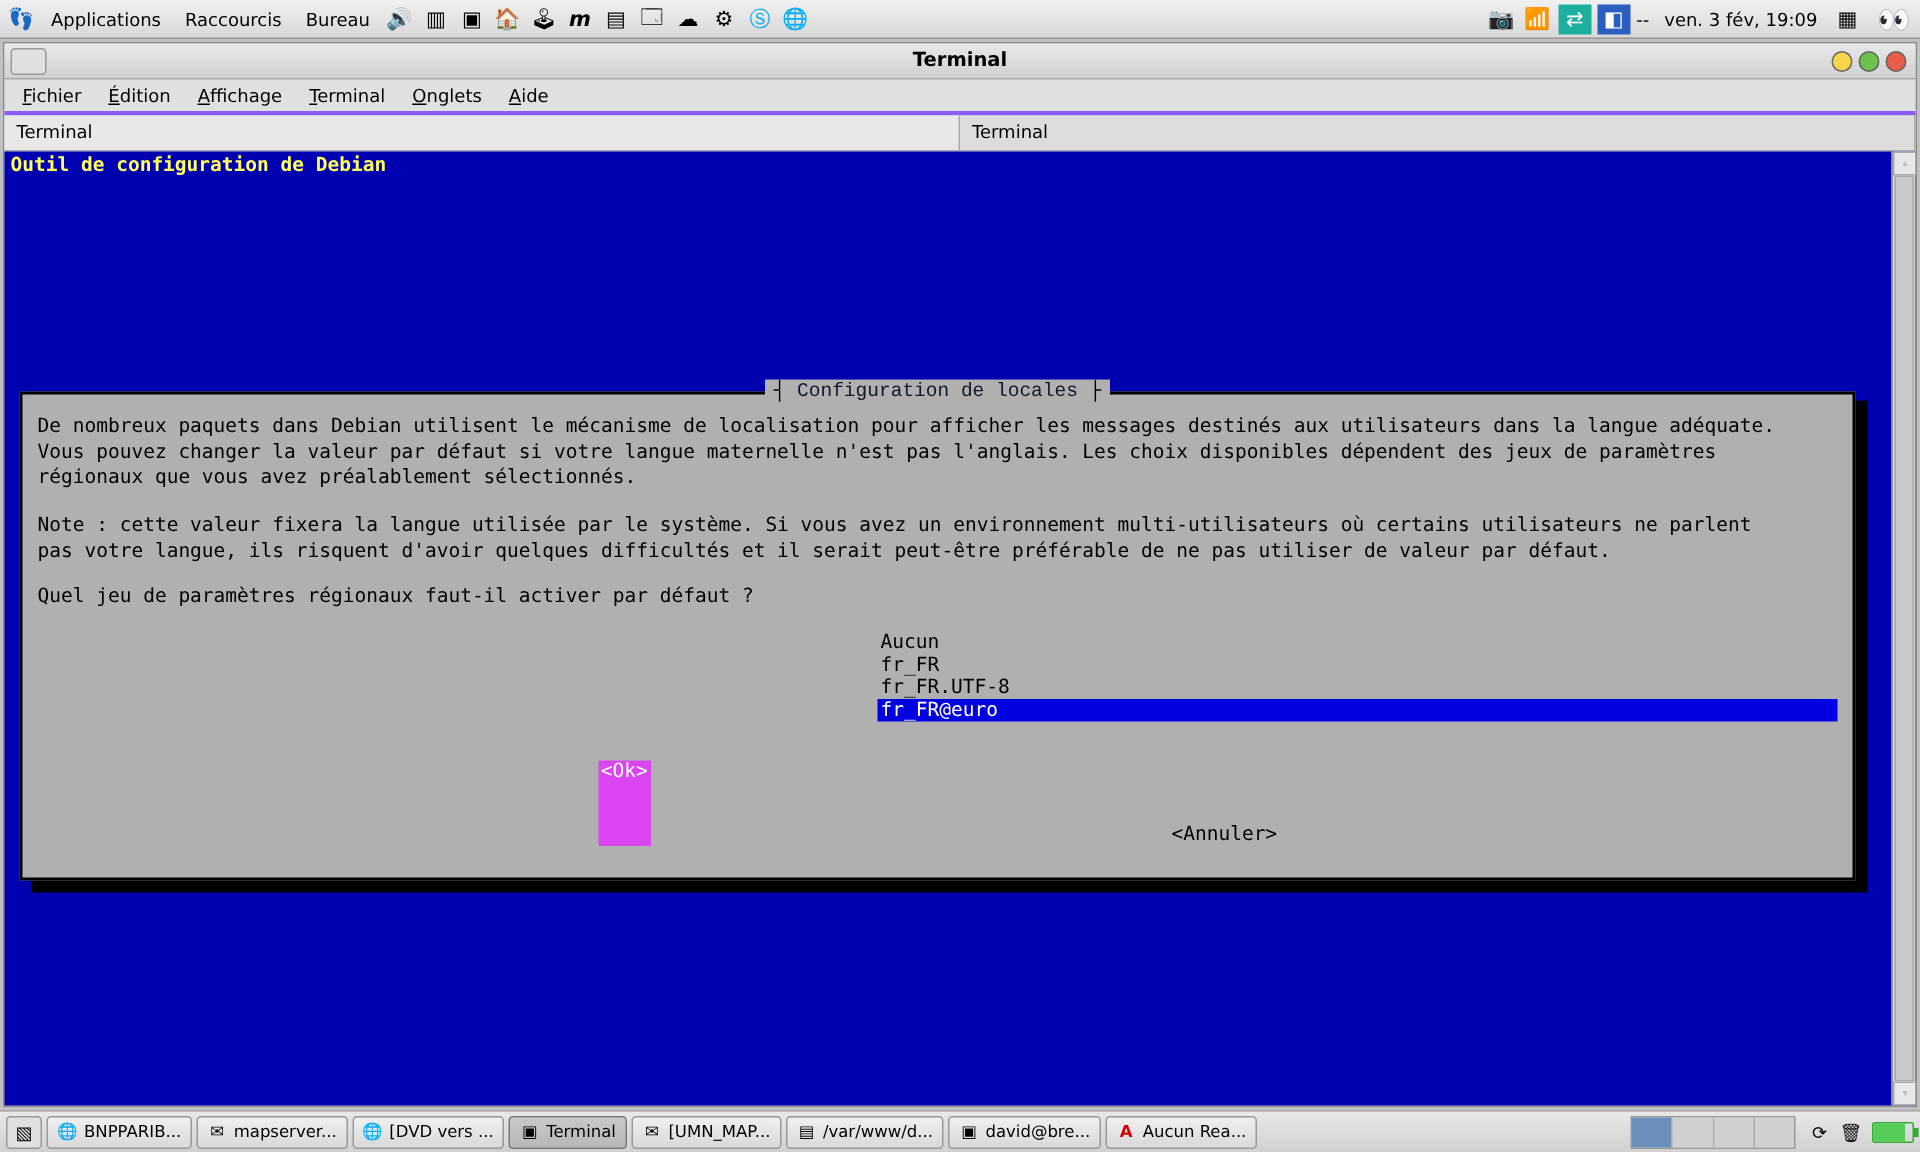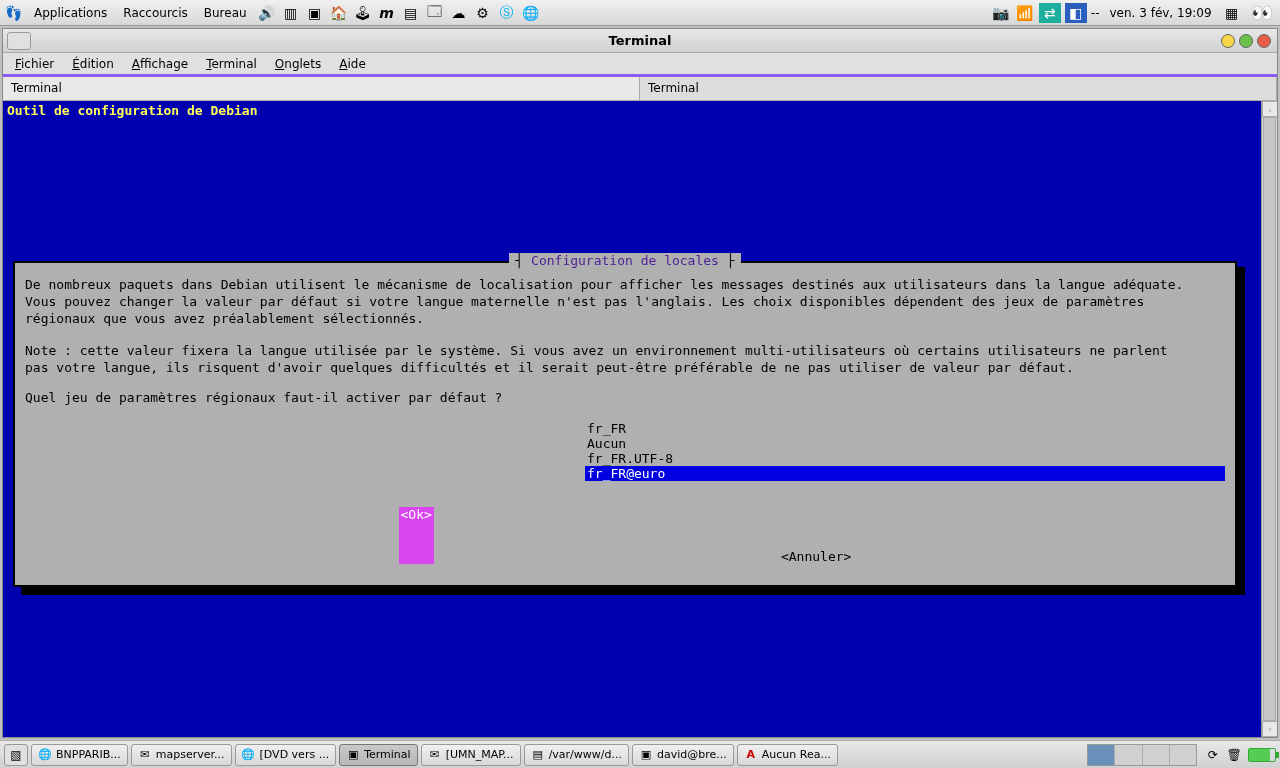--- a/index.html
+++ b/index.html
@@ -115,22 +115,23 @@
   background: #b0b0b0; color: #000;
   border: 2px solid #000;
   padding: 6px 10px;
   font-family: "DejaVu Sans Mono", monospace; font-size: 13px;
 }
 .dialog-title-row {
   position: absolute; top: -10px; left: 0; right: 0;
   text-align: center;
 }
 .dialog-title {
-  display: inline-block; background: #b0b0b0; color: #4c1d95;
+  display: inline-block; background: #b0b0b0; color: #0f172a;
   padding: 0 6px;
+  font-family: Liberation Mono, monospace;
 }
 .dialog-title::before { content: "┤ "; color: #000; }
 .dialog-title::after { content: " ├"; color: #000; }
 .dialog-text { margin-top: 8px; white-space: pre-wrap; line-height: 1.3; }
 .dialog-options { margin-top: 14px; margin-left: 560px; }
 .opt { padding: 0 2px; }
 .opt.selected { background: #0000e0; color: #fff; }
 .dialog-buttons {
   margin-top: 26px; display: flex; justify-content: space-around;
   padding: 0 200px;
@@ -238,22 +239,22 @@
       <div class="dialog-title-row">
         <span class="dialog-title">Configuration de locales</span>
       </div>
       <div class="dialog-text">De nombreux paquets dans Debian utilisent le mécanisme de localisation pour afficher les messages destinés aux utilisateurs dans la langue adéquate.
 Vous pouvez changer la valeur par défaut si votre langue maternelle n'est pas l'anglais. Les choix disponibles dépendent des jeux de paramètres
 régionaux que vous avez préalablement sélectionnés.</div>
       <div class="dialog-text" style="margin-top:15px;">Note : cette valeur fixera la langue utilisée par le système. Si vous avez un environnement multi-utilisateurs où certains utilisateurs ne parlent
 pas votre langue, ils risquent d'avoir quelques difficultés et il serait peut-être préférable de ne pas utiliser de valeur par défaut.</div>
       <div class="dialog-text" style="margin-top:14px;">Quel jeu de paramètres régionaux faut-il activer par défaut ?</div>
       <div class="dialog-options">
+        <div class="opt">Aucun</div>
         <div class="opt">fr_FR</div>
-        <div class="opt">Aucun</div>
         <div class="opt">fr_FR.UTF-8</div>
         <div class="opt selected">fr_FR@euro</div>
       </div>
       <div class="dialog-buttons">
         <span class="dlg-btn-ok">&lt;Ok&gt;</span>
         <span class="dlg-btn-cancel">&lt;Annuler&gt;</span>
       </div>
     </div>
 
     <div class="term-scrollbar">

